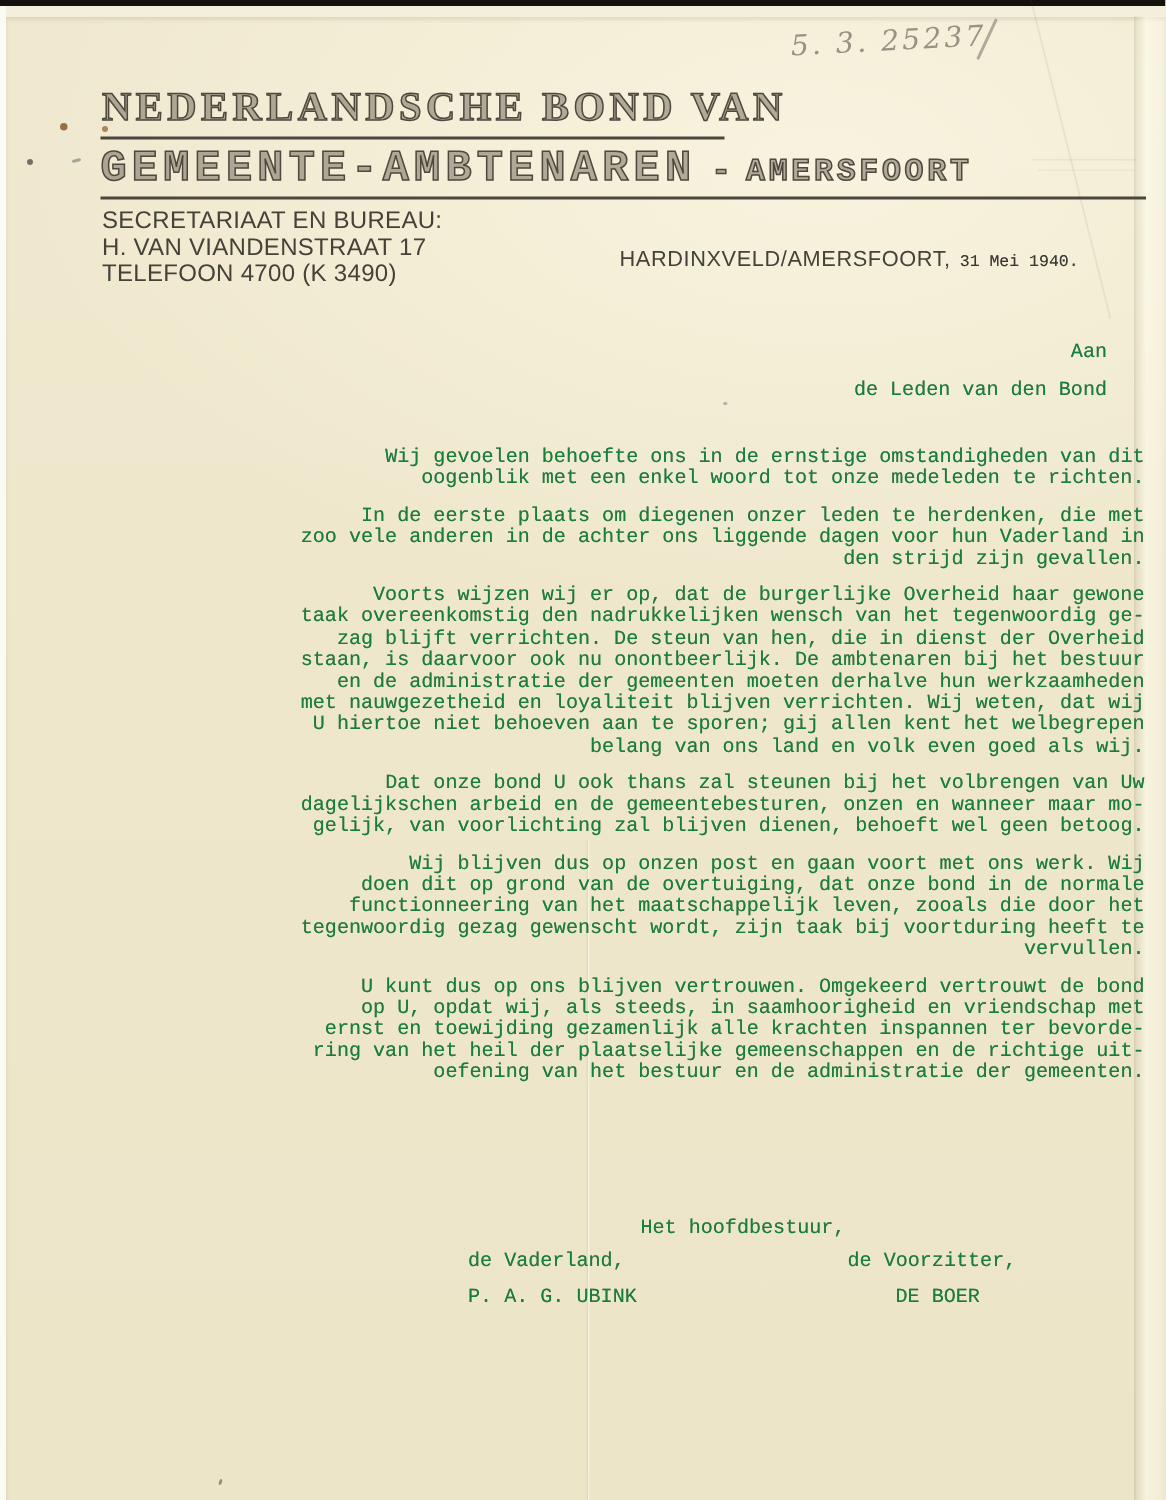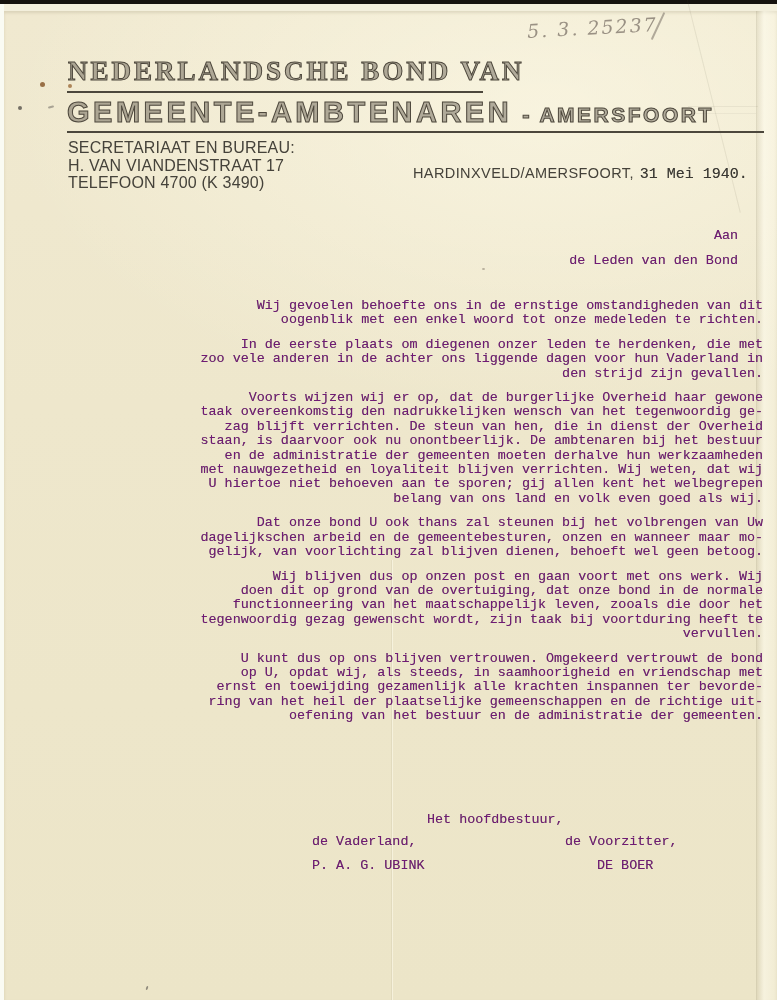--- a/index.html
+++ b/index.html
@@ -68,21 +68,21 @@
     font-weight:700;font-size:27px;letter-spacing:3px;
     color:rgba(78,72,61,.42);
     -webkit-text-stroke:1px #4e483d;
     white-space:nowrap;
   }
   .rule{position:absolute;height:2px;background:#4c473c;}
   .rule-1{left:67px;top:91px;width:416px;}
   .rule-2{left:67px;top:131px;width:697px;}
   .org-line2{
     position:absolute;left:67px;top:96px;
-    font-family:Liberation Sans, sans-serif;
+    font-family:Liberation Mono, monospace;
     font-weight:700;
     color:rgba(78,72,61,.42);
     -webkit-text-stroke:1px #4e483d;
     white-space:nowrap;
     display:flex;align-items:baseline;gap:10px;
   }
   .org-line2 .main{font-size:29px;letter-spacing:3.5px;}
   .org-line2 .sep{font-size:22px;}
   .org-line2 .suffix{font-size:21px;letter-spacing:2.5px;}
 
@@ -94,27 +94,27 @@
   }
   .dateline{
     position:absolute;left:413px;top:164px;white-space:nowrap;
   }
   .dateline .place{
     font-family:"Liberation Sans", sans-serif;
     font-size:14.5px;letter-spacing:0.4px;color:#45423a;
   }
   .dateline .date{
     font-family:"Liberation Mono","DejaVu Sans Mono",monospace;
-    font-size:15px;color:#3a3833;margin-left:6px;
+    font-size:11px;color:#3a3833;margin-left:6px;
   }
 
   
   .typed{
     font-family:"Liberation Mono","DejaVu Sans Mono",monospace;
-    font-size:13.4px;color:#701a75;
+    font-size:13.4px;color:#15803d;
     text-shadow:0 0 .4px rgba(58,56,51,.55);
   }
   .recipient{
     position:absolute;top:224px;right:39px;
     text-align:right;line-height:24.5px;white-space:nowrap;
   }
   .letter-body{
     position:absolute;left:163px;top:299px;width:600px;text-align:right;
   }
   .letter-body p{

